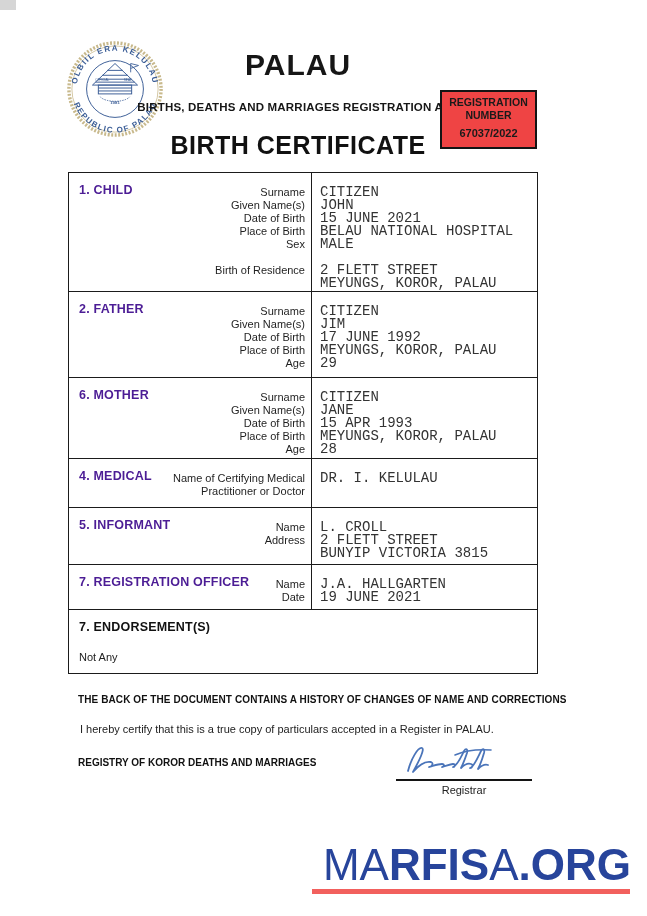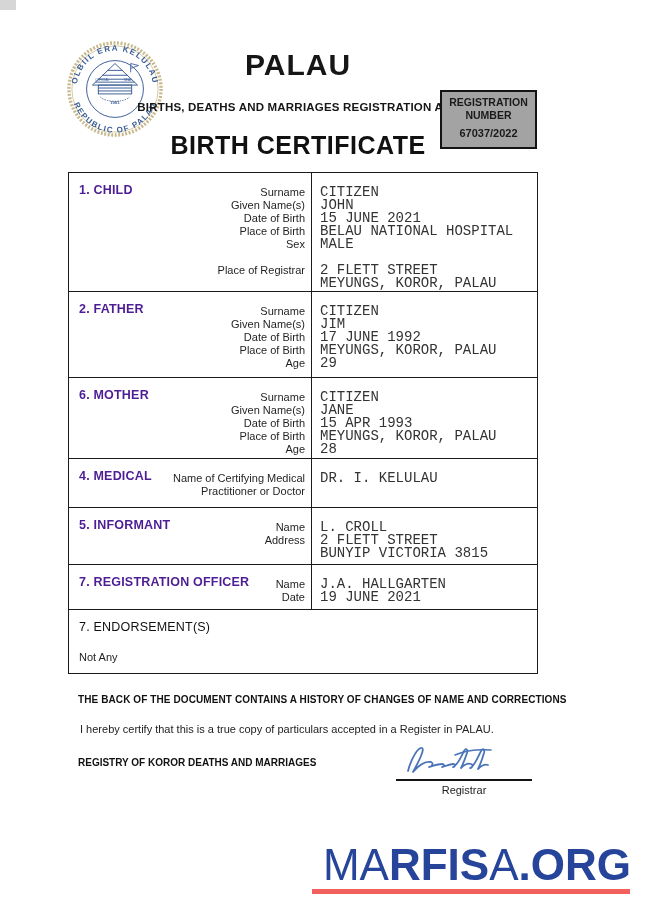--- a/index.html
+++ b/index.html
@@ -7,21 +7,21 @@
     width:647px;height:916px;position:relative;background:#ffffff;
     font-family:"Liberation Sans",sans-serif;color:#1a1a1a;overflow:hidden;
   }
   .corner-artifact{position:absolute;left:0;top:0;width:16px;height:10px;background:#d6d6d6;}
   .seal{position:absolute;left:64px;top:40px;width:102px;height:98px;}
   .country-title{position:absolute;left:68px;top:48px;width:460px;text-align:center;
     font-size:30px;font-weight:bold;letter-spacing:1px;color:#161616;}
   .act-title{position:absolute;left:68px;top:101px;width:460px;text-align:center;
     font-size:11.5px;font-weight:bold;letter-spacing:0.2px;color:#161616;}
   .regbox{position:absolute;left:440px;top:90px;width:97px;height:59px;border:2px solid #141414;
-    box-sizing:border-box;text-align:center;font-weight:bold;background:#a3a3a3;}
+    box-sizing:border-box;text-align:center;font-weight:bold;background:#ef4444;}
   .regbox .lbl{font-size:10.5px;line-height:12.5px;margin-top:4px;padding:0 6px;}
   .regbox .num{font-size:11px;margin-top:6px;}
   .doc-title{position:absolute;left:68px;top:131px;width:460px;text-align:center;
     font-size:25px;font-weight:bold;letter-spacing:0.5px;color:#111;}
 
   .cert-table{position:absolute;left:68px;top:172px;width:470px;
     border:1.5px solid #1b1b1b;box-sizing:border-box;background:#fff;}
   .sec{display:flex;border-top:1.5px solid #1b1b1b;position:relative;box-sizing:border-box;}
   .sec:first-child{border-top:none;}
   .sec-left{width:242px;position:relative;box-sizing:border-box;}
@@ -30,21 +30,21 @@
     letter-spacing:0.2px;color:#4c1d95;white-space:nowrap;}
   .labels{padding:13px 6px 0 78px;text-align:right;font-size:11px;line-height:13px;color:#1f1f1f;}
   .labels div{min-height:13px;}
   .values{font-family:"Liberation Mono","DejaVu Sans Mono",monospace;font-size:14px;
     line-height:13px;color:#333;white-space:nowrap;}
   .values div{min-height:13px;}
   .spacer{height:6px;}
   .s1{min-height:118px}.s2{min-height:86px}.s3{min-height:81px}.s4{min-height:49px}
   .s5{min-height:57px}.s6{min-height:45px}.s7{min-height:54px}
   .sec-full{display:block;padding:10px;box-sizing:border-box;}
-  .sec-heading-inline{font-size:12.5px;font-weight:normal;letter-spacing:0.2px;color:#111;}
+  .sec-heading-inline{font-size:12.5px;font-weight:bold;letter-spacing:0.2px;color:#111;}
   .endorse-note{font-size:11px;margin-top:17px;color:#222;}
 
   .back-notice{position:absolute;left:78px;top:694px;font-size:10px;font-weight:bold;
     letter-spacing:0.1px;color:#111;}
   .certify-line{position:absolute;left:80px;top:723px;font-size:11px;color:#222;}
   .registry-line{position:absolute;left:78px;top:757px;font-size:10px;font-weight:bold;color:#111;}
   .sig-svg{position:absolute;left:398px;top:740px;}
   .sig-line{position:absolute;left:396px;top:779px;width:136px;height:1.5px;background:#141414;}
   .sig-role{position:absolute;left:396px;top:784px;width:136px;text-align:center;
     font-size:11px;color:#222;}
@@ -102,21 +102,21 @@
   <div class="sec s1">
     <div class="sec-left">
       <div class="sec-heading">1. CHILD</div>
       <div class="labels">
         <div>Surname</div>
         <div>Given Name(s)</div>
         <div>Date of Birth</div>
         <div>Place of Birth</div>
         <div>Sex</div>
         <div class="spacer"></div>
-        <div>Place of Registrar</div>
+        <div>Birth of Residence</div>
       </div>
     </div>
     <div class="sec-right values">
       <div>CITIZEN</div>
       <div>JOHN</div>
       <div>15 JUNE 2021</div>
       <div>BELAU NATIONAL HOSPITAL</div>
       <div>MALE</div>
       <div class="spacer"></div>
       <div>2 FLETT STREET</div>

